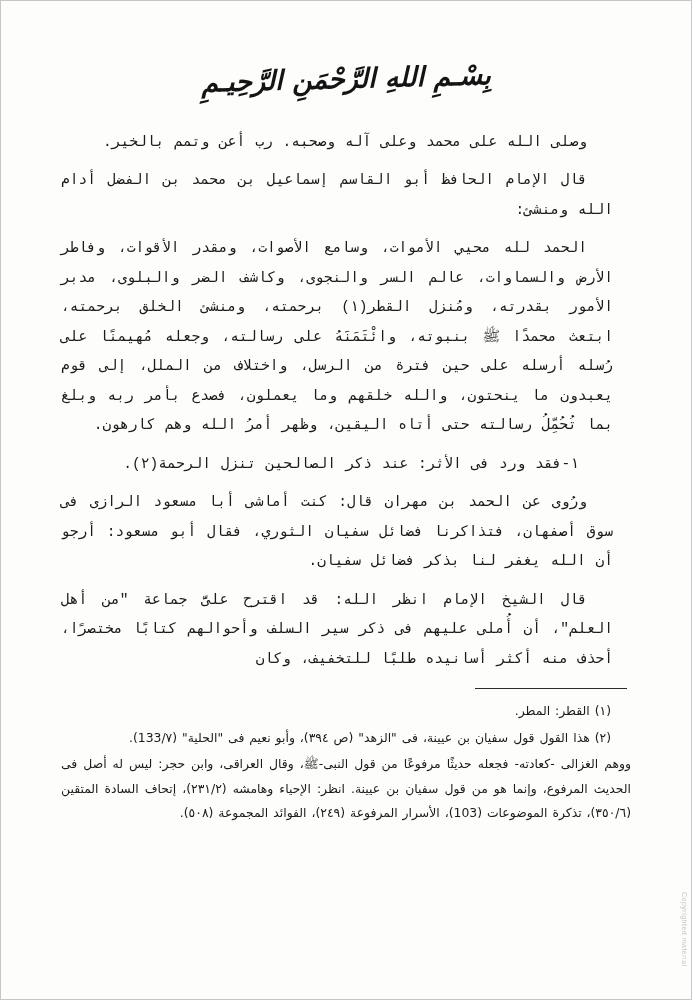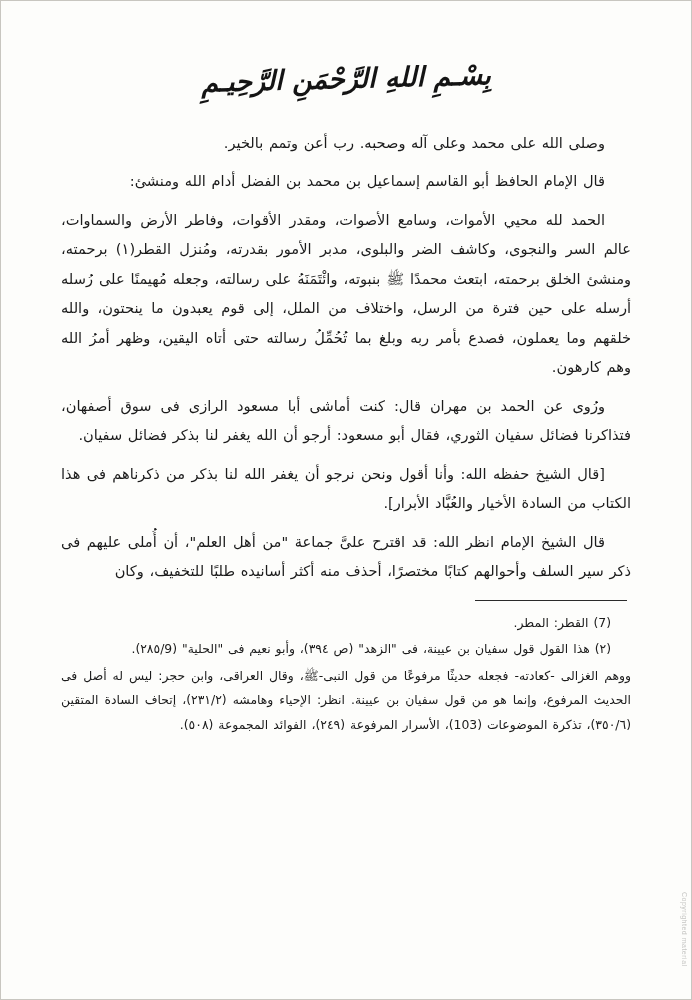--- a/index.html
+++ b/index.html
@@ -26,27 +26,28 @@
     font-size: 27px;
     font-weight: bold;
     font-style: italic;
     transform: rotate(-1.5deg);
     letter-spacing: 1px;
     color: #141414;
     margin: 10px auto 34px auto;
     direction: rtl;
   }
   .body-text p {
-    margin: 0 0 9px 0;
+    margin: 0 18px 9px 0;
     font-size: 14.6px;
     line-height: 2.02;
     text-align: justify;
     text-indent: 26px;
     direction: rtl;
     word-spacing: 1px;
+    font-family: Liberation Mono, monospace;
   }
   .body-text p.numbered-item {
     text-indent: 34px;
   }
   .footnotes {
     margin-top: 14px;
   }
   .footnote-separator {
     width: 152px;
     border: 0;
@@ -83,27 +84,27 @@
 <body>
 
 <div class="page">
 
   <div class="bismillah">بِسْـمِ اللهِ الرَّحْمَنِ الرَّحِيـمِ</div>
 
   <div class="body-text">
     <p>وصلى الله على محمد وعلى آله وصحبه. رب أعن وتمم بالخير.</p>
     <p>قال الإمام الحافظ أبو القاسم إسماعيل بن محمد بن الفضل أدام الله ومنشئ:</p>
     <p>الحمد لله محيي الأموات، وسامع الأصوات، ومقدر الأقوات، وفاطر الأرض والسماوات، عالم السر والنجوى، وكاشف الضر والبلوى، مدبر الأمور بقدرته، ومُنزل القطر(١) برحمته، ومنشئ الخلق برحمته، ابتعث محمدًا ﷺ بنبوته، وائْتَمَنَهُ على رسالته، وجعله مُهيمنًا على رُسله أرسله على حين فترة من الرسل، واختلاف من الملل، إلى قوم يعبدون ما ينحتون، والله خلقهم وما يعملون، فصدع بأمر ربه وبلغ بما تُحُمِّلُ رسالته حتى أتاه اليقين، وظهر أمرُ الله وهم كارهون.</p>
+    <p class="numbered-item">١-فقد ورد فى الأثر: عند ذكر الصالحين تنزل الرحمة(٢).</p>
     <p>ورُوى عن الحمد بن مهران قال: كنت أماشى أبا مسعود الرازى فى سوق أصفهان، فتذاكرنا فضائل سفيان الثوري، فقال أبو مسعود: أرجو أن الله يغفر لنا بذكر فضائل سفيان.</p>
-    <p>[قال الشيخ حفظه الله: وأنا أقول ونحن نرجو أن يغفر الله لنا بذكر من ذكرناهم فى هذا الكتاب من السادة الأخيار والعُبَّاد الأبرار].</p>
     <p>قال الشيخ الإمام انظر الله: قد اقترح علىَّ جماعة "من أهل العلم"، أن أُملى عليهم فى ذكر سير السلف وأحوالهم كتابًا مختصرًا، أحذف منه أكثر أسانيده طلبًا للتخفيف، وكان</p>
   </div>
 
   <div class="footnotes">
     <hr class="footnote-separator">
-    <p class="fn-indent">(7) القطر: المطر.</p>
-    <p class="fn-indent">(٢) هذا القول قول سفيان بن عيينة، فى "الزهد" (ص ٣٩٤)، وأبو نعيم فى "الحلية" (٢٨٥/9).</p>
+    <p class="fn-indent">(١) القطر: المطر.</p>
+    <p class="fn-indent">(٢) هذا القول قول سفيان بن عيينة، فى "الزهد" (ص ٣٩٤)، وأبو نعيم فى "الحلية" (133/٧).</p>
     <p class="fn-flush">ووهم الغزالى -كعادته- فجعله حديثًا مرفوعًا من قول النبى-ﷺ، وقال العراقى، وابن حجر: ليس له أصل فى الحديث المرفوع، وإنما هو من قول سفيان بن عيينة. انظر: الإحياء وهامشه (٢٣١/٢)، إتحاف السادة المتقين (٣٥٠/٦)، تذكرة الموضوعات (103)، الأسرار المرفوعة (٢٤٩)، الفوائد المجموعة (٥٠٨).</p>
   </div>
 
   <div class="watermark">Copyrighted material</div>
 
 </div>
 
 </body></html>

